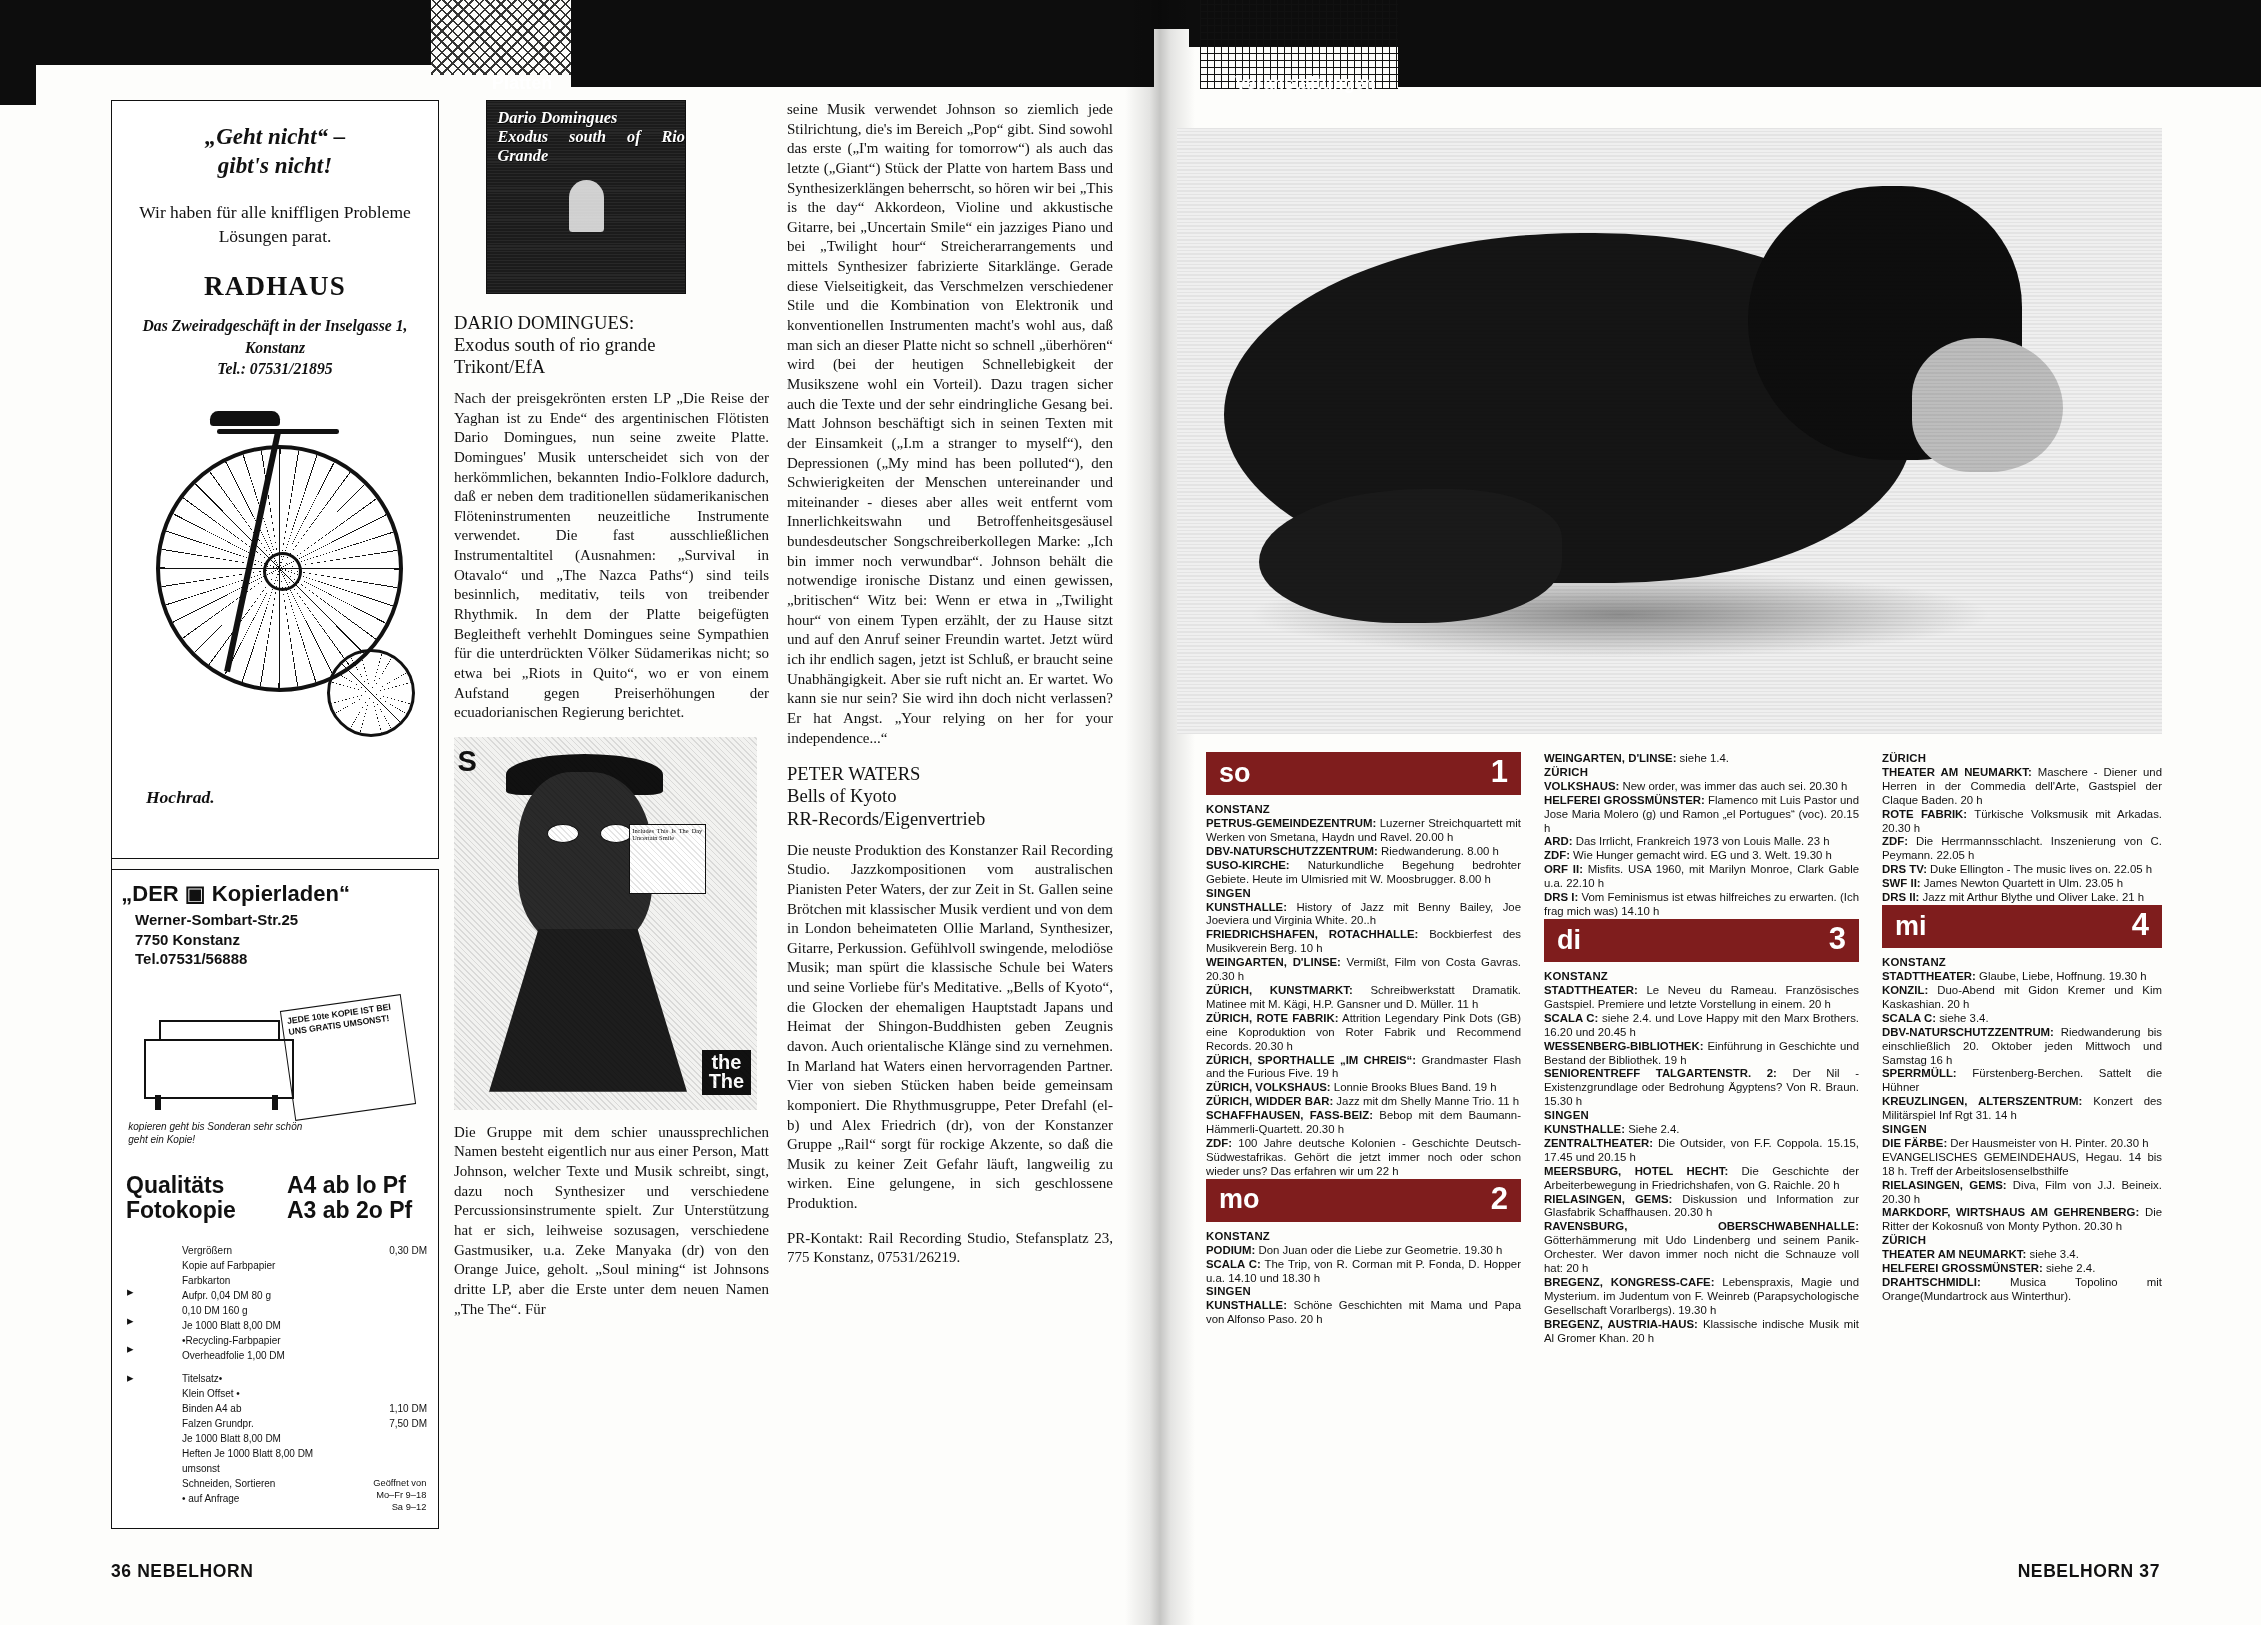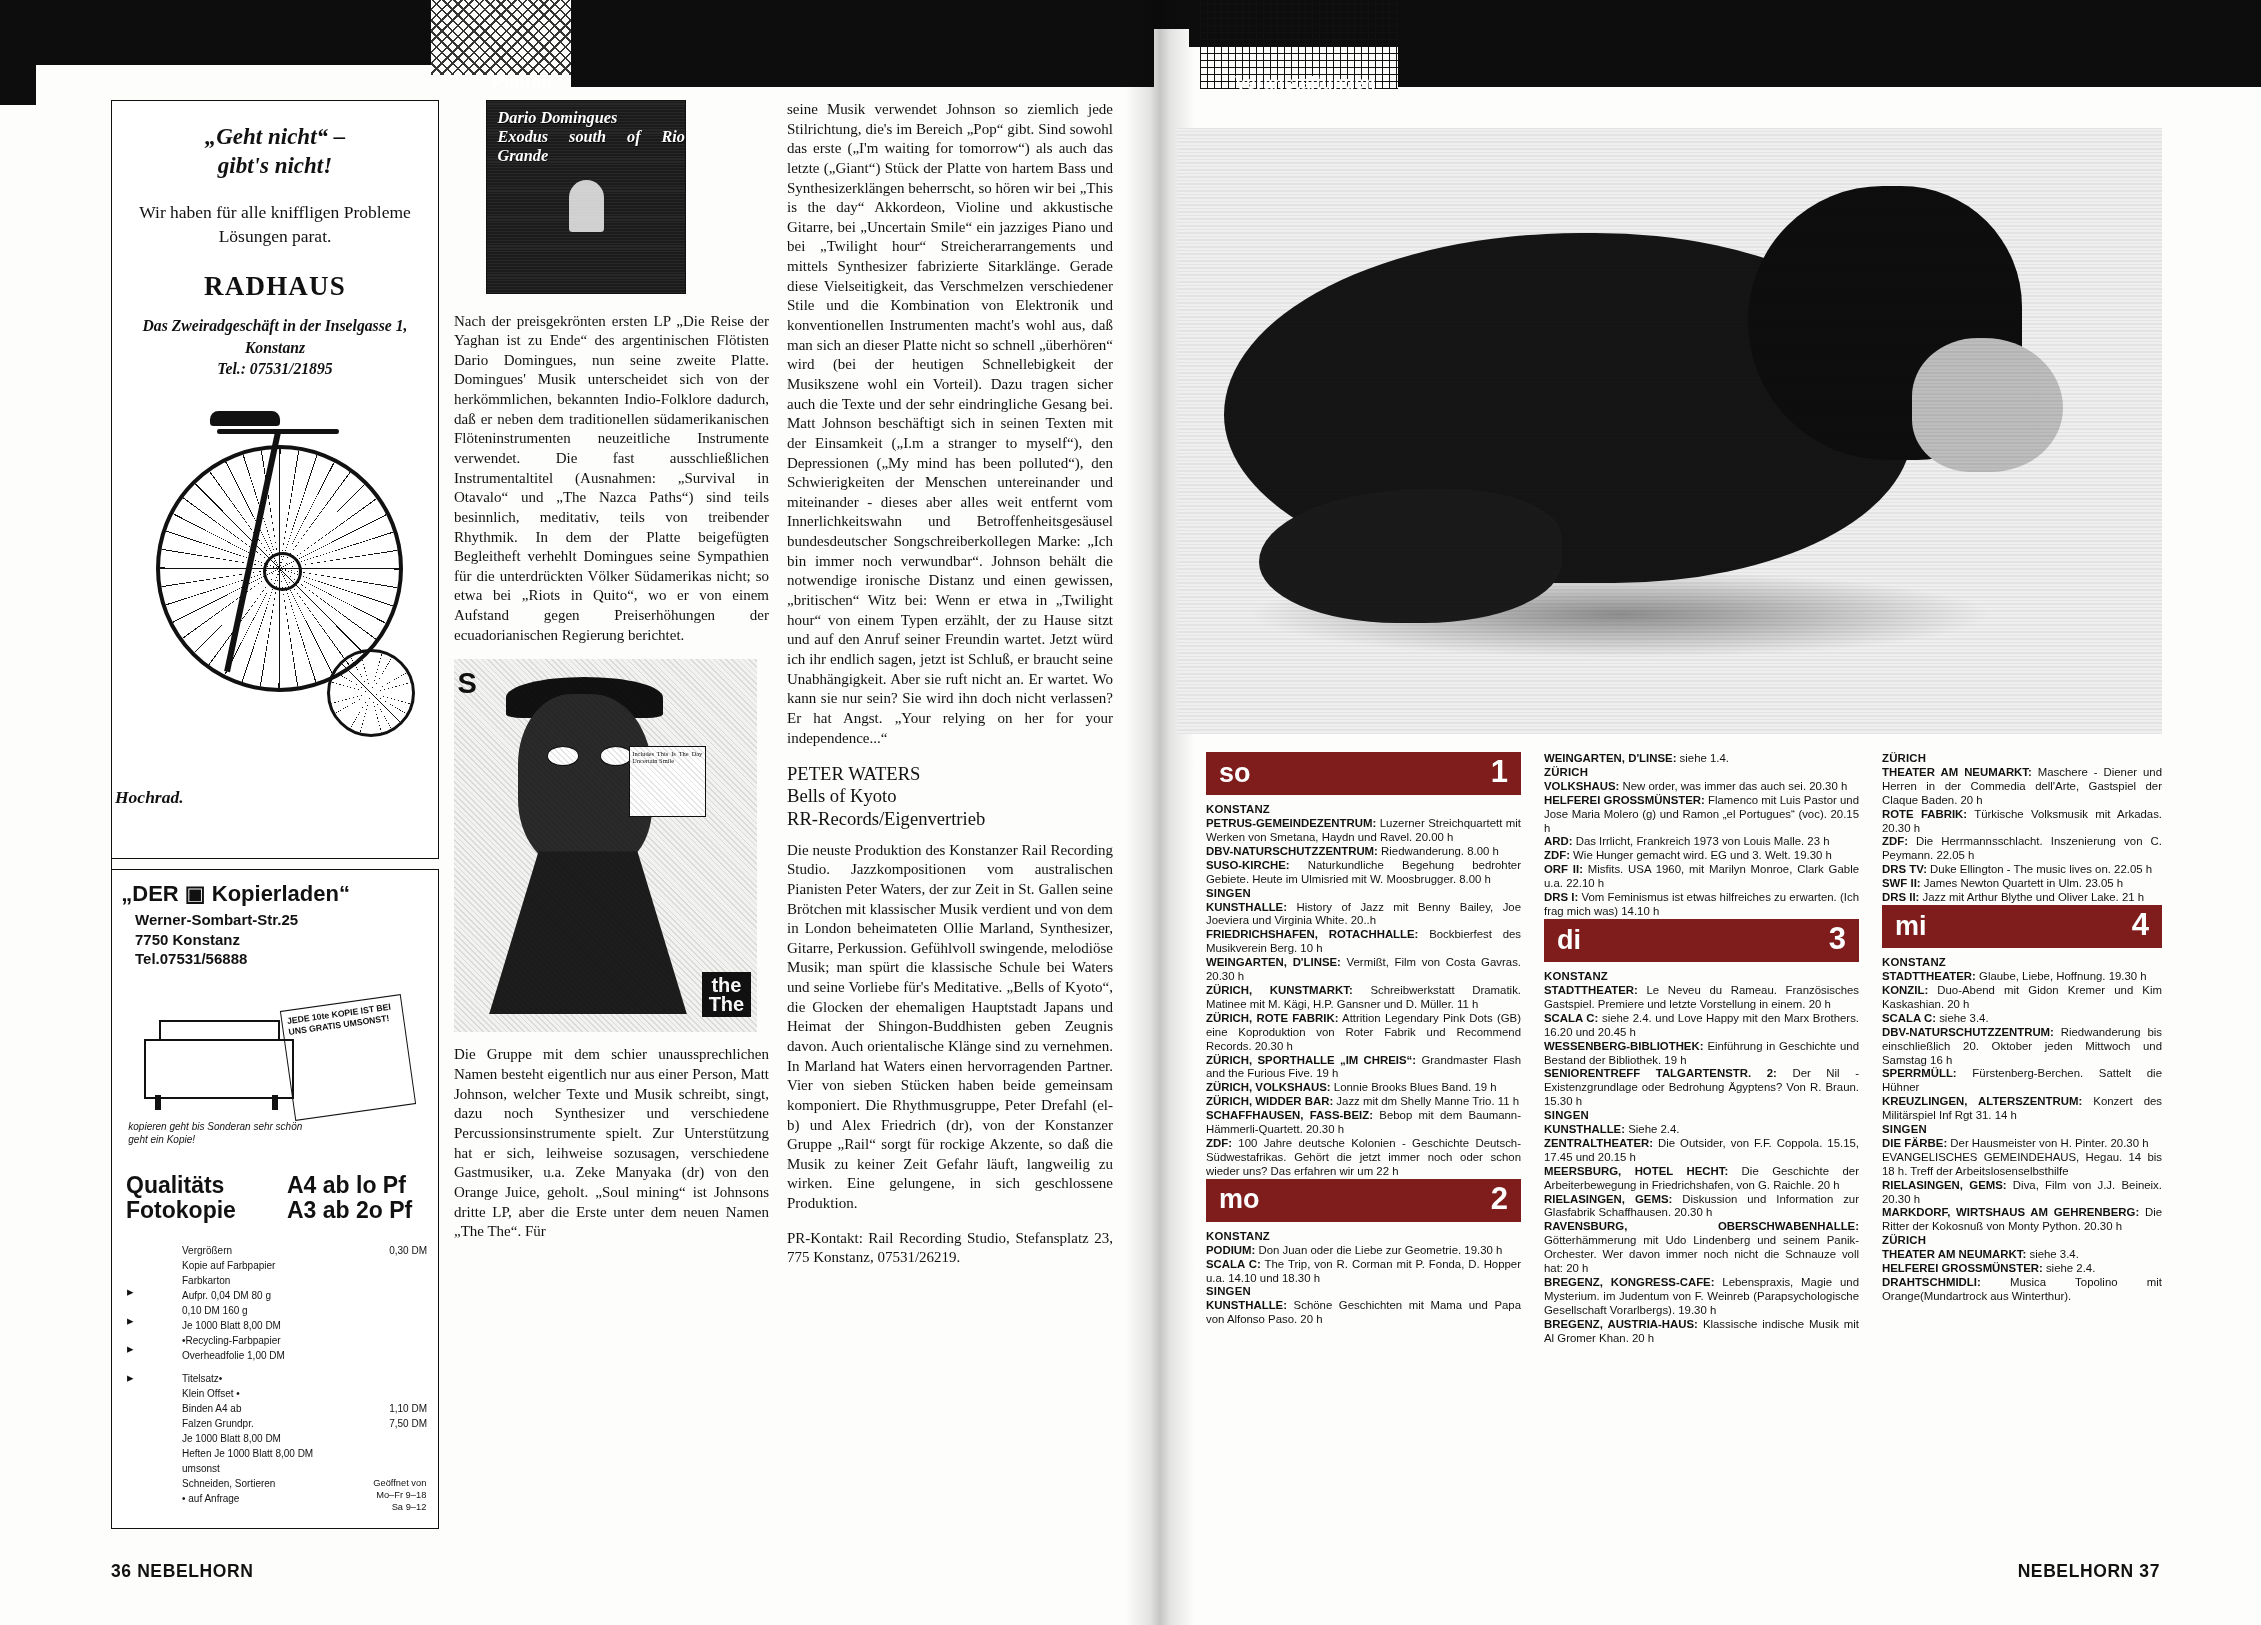--- a/index.html
+++ b/index.html
@@ -35,21 +35,21 @@
   
   .lp-frame{position:absolute;left:111px;top:100px;width:990px;height:1427px;border-left:1.2px solid #111;}
   .ad-box{position:absolute;border:1.2px solid #111;background:#fff;}
 
   
   #ad-radhaus{left:111px;top:100px;width:326px;height:757px;}
   .ad-title{font-style:italic;font-weight:700;text-align:center;font-size:23px;line-height:1.28;margin:21px 17.5px 0;}
   .ad-sub{text-align:center;font-size:17.5px;line-height:1.35;margin:20px 20px 0;}
   .ad-name{text-align:center;font-size:27px;font-weight:700;letter-spacing:1.2px;margin:23px 0 0;}
   .ad-addr{text-align:center;font-style:italic;font-size:15.7px;line-height:1.38;margin:13px 11.7px 0;font-weight:bold;}
-  .hochrad{position:absolute;left:3px;bottom:50px;font-style:italic;font-weight:700;font-size:17.5px;}
+  .hochrad{position:absolute;left:34px;bottom:50px;font-style:italic;font-weight:700;font-size:17.5px;}
 
   
   .bike{position:absolute;left:23px;top:274px;width:280px;height:431px;}
   .wheel-big{position:absolute;left:21px;top:70px;width:239px;height:239px;border:4.1px solid #111;border-radius:50%;}
   .wheel-big:before{content:"";position:absolute;left:50%;top:50%;width:33px;height:33px;margin:-16.3px 0 0 -16.3px;border:3.5px solid #111;border-radius:50%;}
   .spokes{position:absolute;left:0;top:0;width:100%;height:100%;border-radius:50%;
     background:
       repeating-conic-gradient(from 0deg,#111 0deg 0.5deg,transparent .5deg 9deg);}
   .wheel-small{position:absolute;left:192px;top:274px;width:82px;height:82px;border:3.5px solid #111;border-radius:50%;}
   .wheel-small .spokes{background:repeating-conic-gradient(from 0deg,#111 0deg 0.7deg,transparent .7deg 15deg);}
@@ -262,20 +262,25 @@
   </div>
 
   <div class="col" id="col2">
     <div class="cover">
       <div class="ctitle" style="white-space:pre-line;">Dario Domingues
 Exodus south of Rio Grande</div>
       <div class="cfig"></div>
       <div class="cgrain"></div>
     </div>
 
+    <div class="rec-head">
+      <div>DARIO DOMINGUES:</div>
+      <div>Exodus south of rio grande</div>
+      <div>Trikont/EfA</div>
+    </div>
     <p>Nach der preisgekrönten ersten LP „Die Reise der Yaghan ist zu Ende“ des argentinischen Flötisten Dario Domingues, nun seine zweite Platte. Domingues' Musik unterscheidet sich von der herkömmlichen, bekannten Indio-Folklore dadurch, daß er neben dem traditionellen südamerikanischen Flöteninstrumenten neuzeitliche Instrumente verwendet. Die fast ausschließlichen Instrumentaltitel (Ausnahmen: „Survival in Otavalo“ und „The Nazca Paths“) sind teils besinnlich, meditativ, teils von treibender Rhythmik. In dem der Platte beigefügten Begleitheft verhehlt Domingues seine Sympathien für die unterdrückten Völker Südamerikas nicht; so etwa bei „Riots in Quito“, wo er von einem Aufstand gegen Preiserhöhungen der ecuadorianischen Regierung berichtet.</p>
 
     <div class="artbox">
       <div class="art-s">S</div>
       <div class="art-hat"></div>
       <div class="art-face"></div>
       <div class="art-eye" style="left:93px;top:87px;"></div>
       <div class="art-eye" style="left:146px;top:87px;"></div>
       <div class="art-note">Includes This Is The Day Uncertain Smile</div>
       <div class="art-body"></div>

